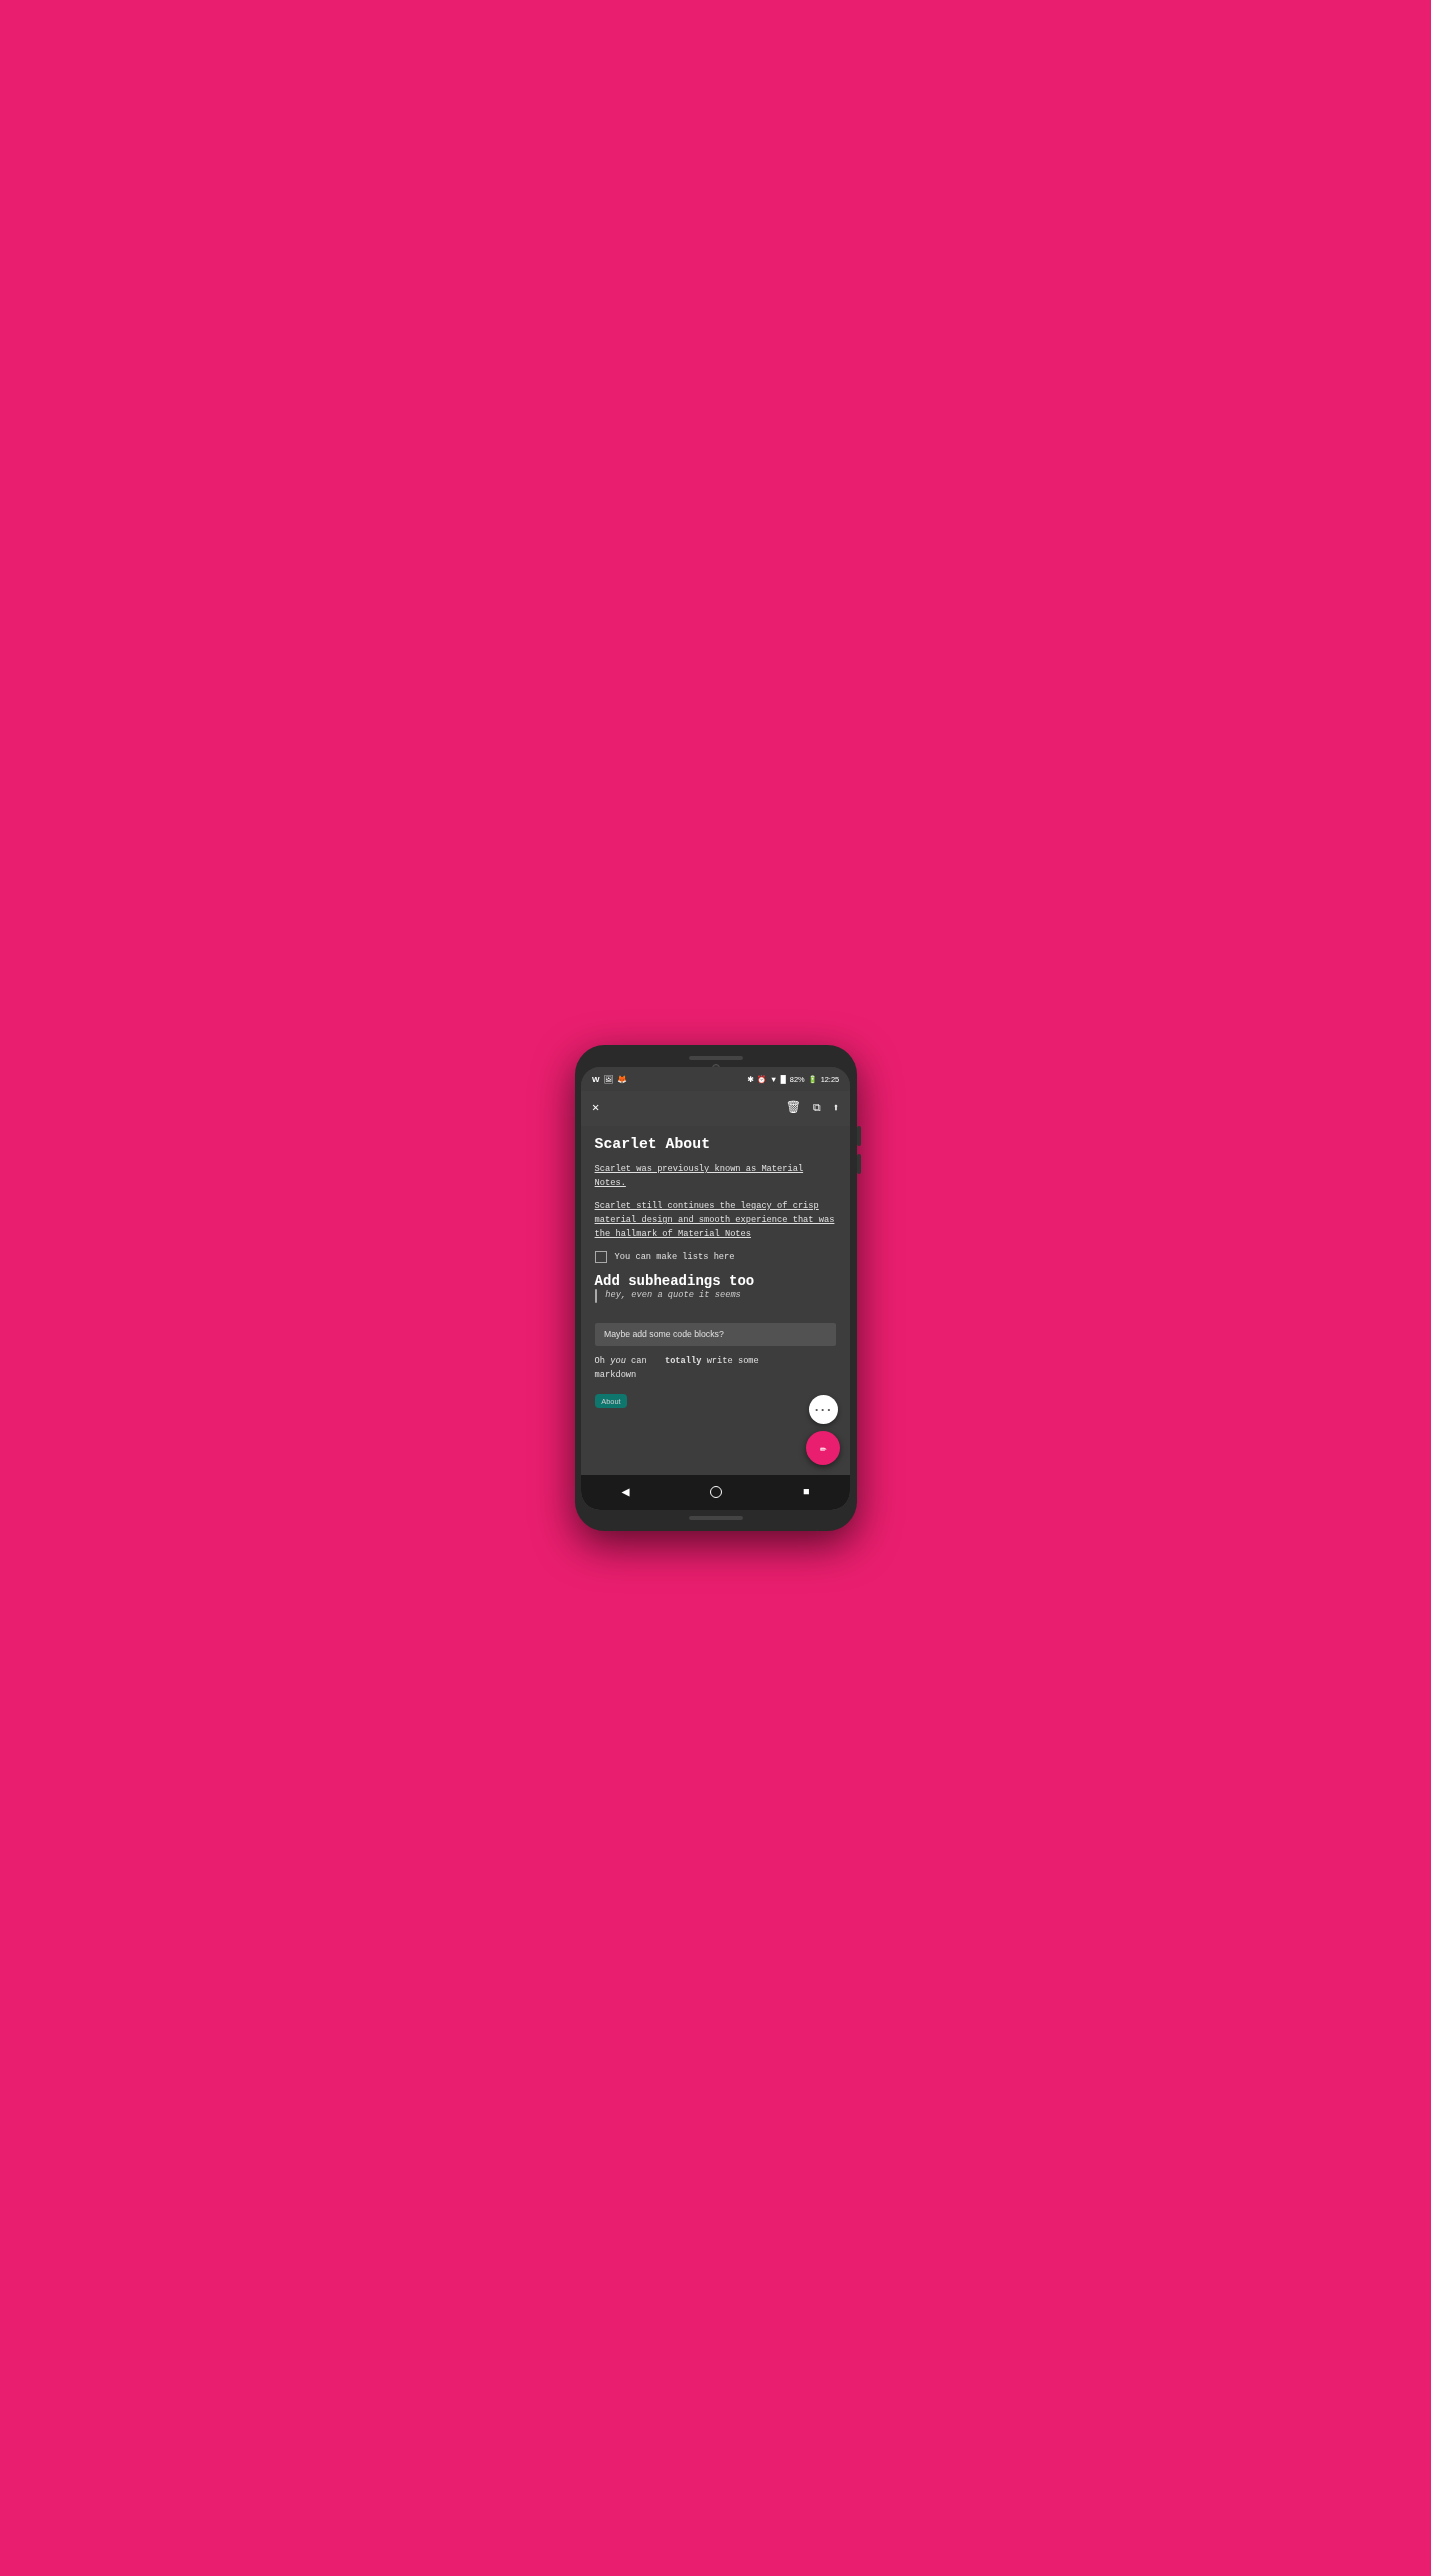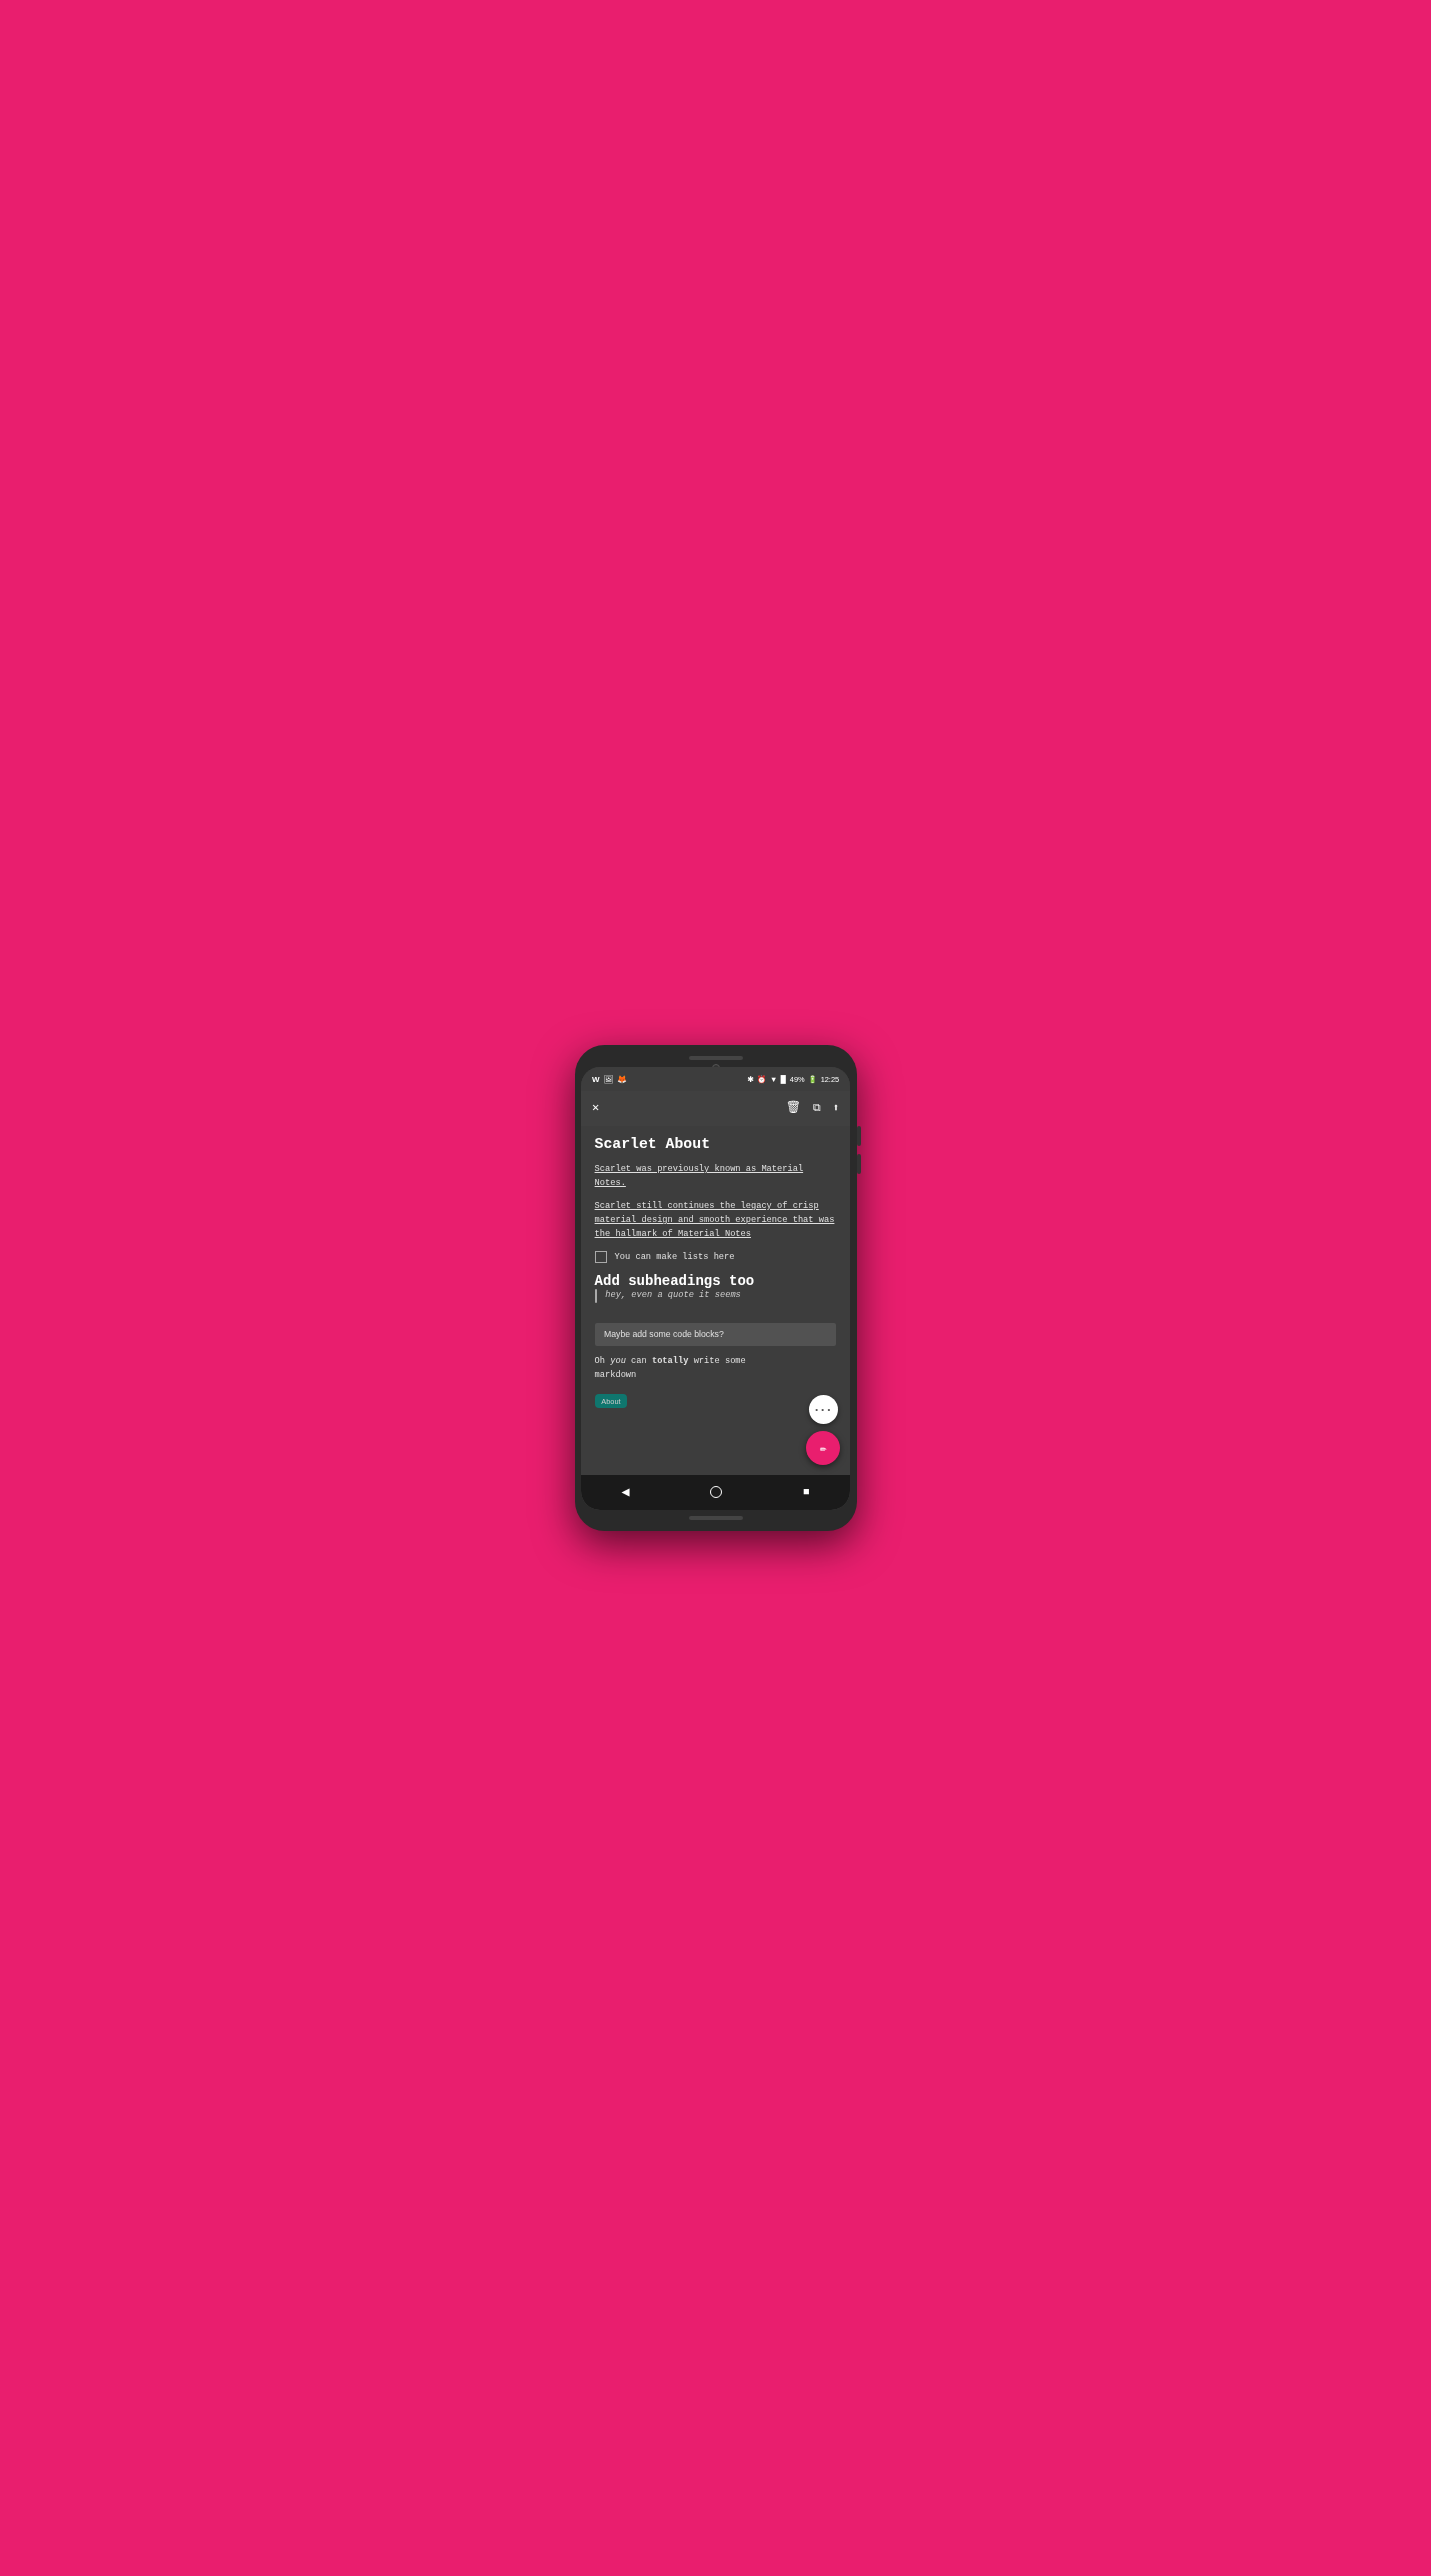--- a/index.html
+++ b/index.html
@@ -315,21 +315,21 @@
       <div class="status-left">
         <span class="status-icon" style="font-family:sans-serif;font-weight:bold;font-size:8px;">W</span>
         <span class="status-icon" style="font-size:8px;">🖼</span>
         <span class="status-icon" style="font-size:8px;">🦊</span>
       </div>
       <div class="status-right">
         <span style="font-size:8px;">✱</span>
         <span style="font-size:7.4px;">⏰</span>
         <span style="font-size:7.4px;">▼</span>
         <span style="font-size:7.4px;">▉</span>
-        <span>49%</span>
+        <span>82%</span>
         <span style="font-size:7.4px;">🔋</span>
         <span style="font-weight:400;">12:25</span>
       </div>
     </div>
 
     <div class="app-toolbar">
       <div class="toolbar-left">
         <span class="icon-btn">✕</span>
       </div>
       <div class="toolbar-right">
@@ -359,21 +359,21 @@
       <div class="subheading">Add subheadings too</div>
 
       <div class="blockquote-wrap">
         <div class="blockquote-bar"></div>
         <div class="blockquote-text">hey, even a quote it seems</div>
       </div>
 
       <div class="code-block">Maybe add some code blocks?</div>
 
       <div class="markdown-para">
-        <span>Oh </span><span style="font-style:italic;text-align:right;">you</span><span> can </span><span style="font-weight:bold;">totally</span><span> write some<br>markdown</span>
+        <span>Oh </span><span style="font-style:italic;text-align:right;">you</span><span> can </span><span style="font-weight:bold;margin-left:13px;">totally</span><span> write some<br>markdown</span>
       </div>
 
       <div class="about-chip">About</div>
 
       
       <div class="fab-container">
         <div class="fab-secondary">
           <span style="font-size:8px; color:#555; letter-spacing:1.3px;">•••</span>
         </div>
         <div class="fab-primary">

